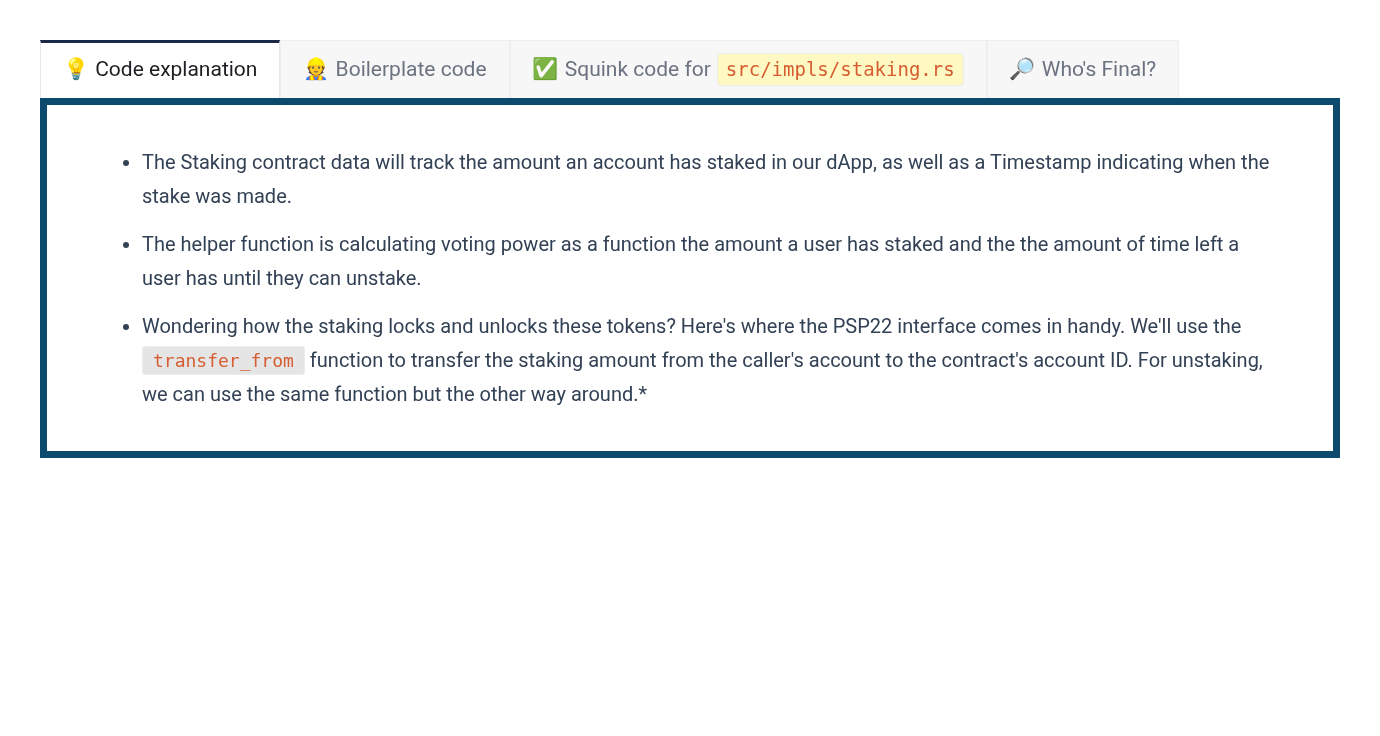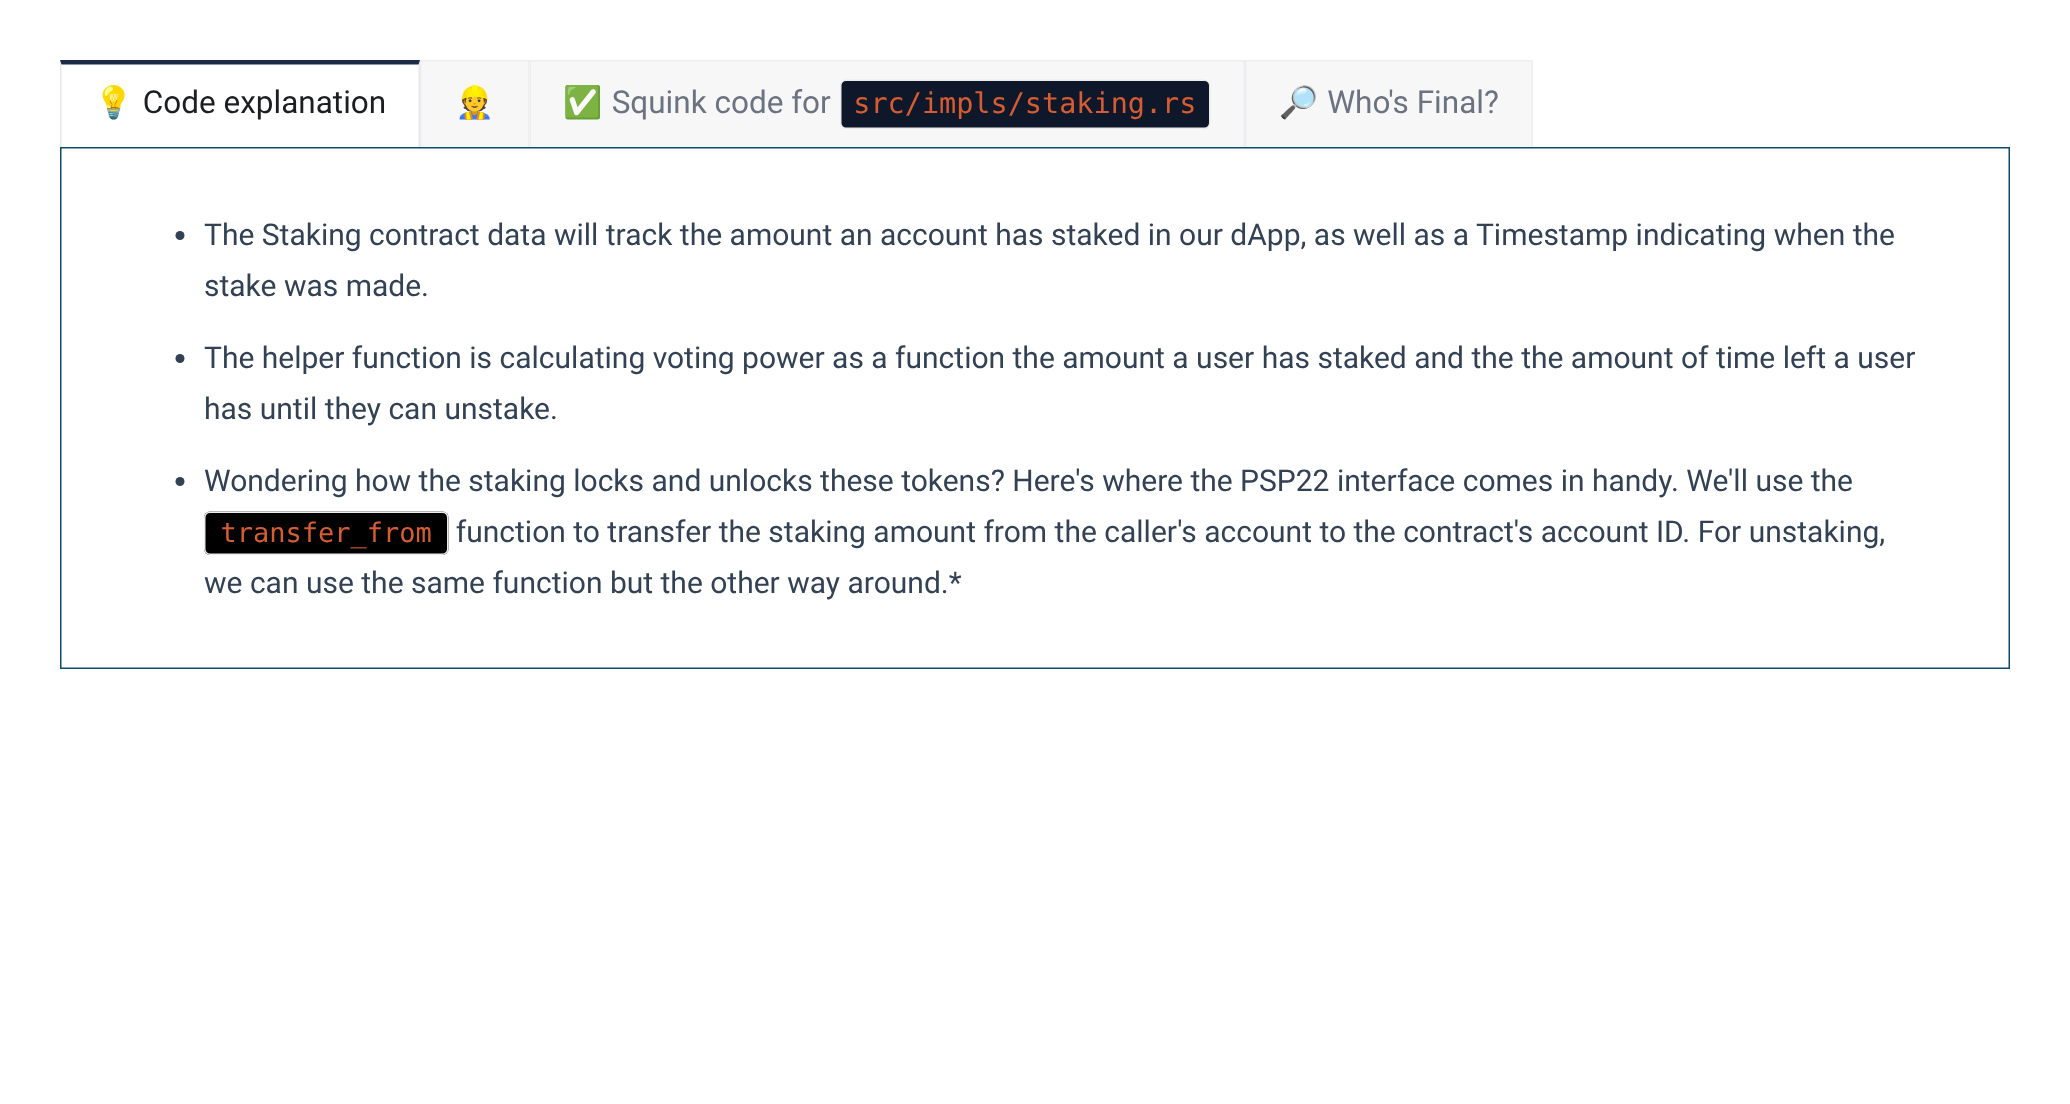--- a/index.html
+++ b/index.html
@@ -39,68 +39,69 @@
     border-color: #e5e7eb;
     border-top: 3px solid #1c2a4a;
     padding-top: 10px;
   }
   .tab:not(.active) {
     border: 1px solid #eceef0;
     border-bottom: none;
   }
   .tab .code-inline {
     font-family: ui-monospace, SFMono-Regular, Menlo, Consolas, monospace;
-    background: #0f172a;
+    background: #fef9c3;
     color: #d65d31;
     padding: 2px 8px;
     border-radius: 4px;
     font-size: 19px;
     border: 1px solid #ececec;
     text-align: right;
   }
   .tab-panel {
-    border: 1px solid #0c4a6e;
+    border: 7px solid #0c4a6e;
     padding: 40px 55px 40px 55px;
   }
   .tab-panel ul {
     margin: 0;
     padding-left: 40px;
   }
   .tab-panel li {
     font-size: 20px;
     line-height: 1.7;
     color: #334155;
     margin-bottom: 14px;
   }
   .tab-panel li:last-child {
     margin-bottom: 0;
   }
   .inline-code {
     font-family: ui-monospace, SFMono-Regular, Menlo, Consolas, monospace;
-    background: #000000;
+    background: #e5e5e5;
     color: #d65d31;
     padding: 3px 10px;
     border-radius: 4px;
     font-size: 18px;
     border: 1px solid #ececec;
   }
 </style>
 </head>
 <body>
 
 <div class="tabs-container">
   <ul class="tab-list">
 
     <li class="tab active">
       <span>💡</span>
       <span>Code explanation</span>
     </li>
 
     <li class="tab">
       <span>👷</span>
+      <span>Boilerplate code</span>
     </li>
 
     <li class="tab">
       <span>✅</span>
       <span>Squink code for</span>
       <span class="code-inline">src/impls/staking.rs</span>
     </li>
 
     <li class="tab">
       <span>🔎</span>

